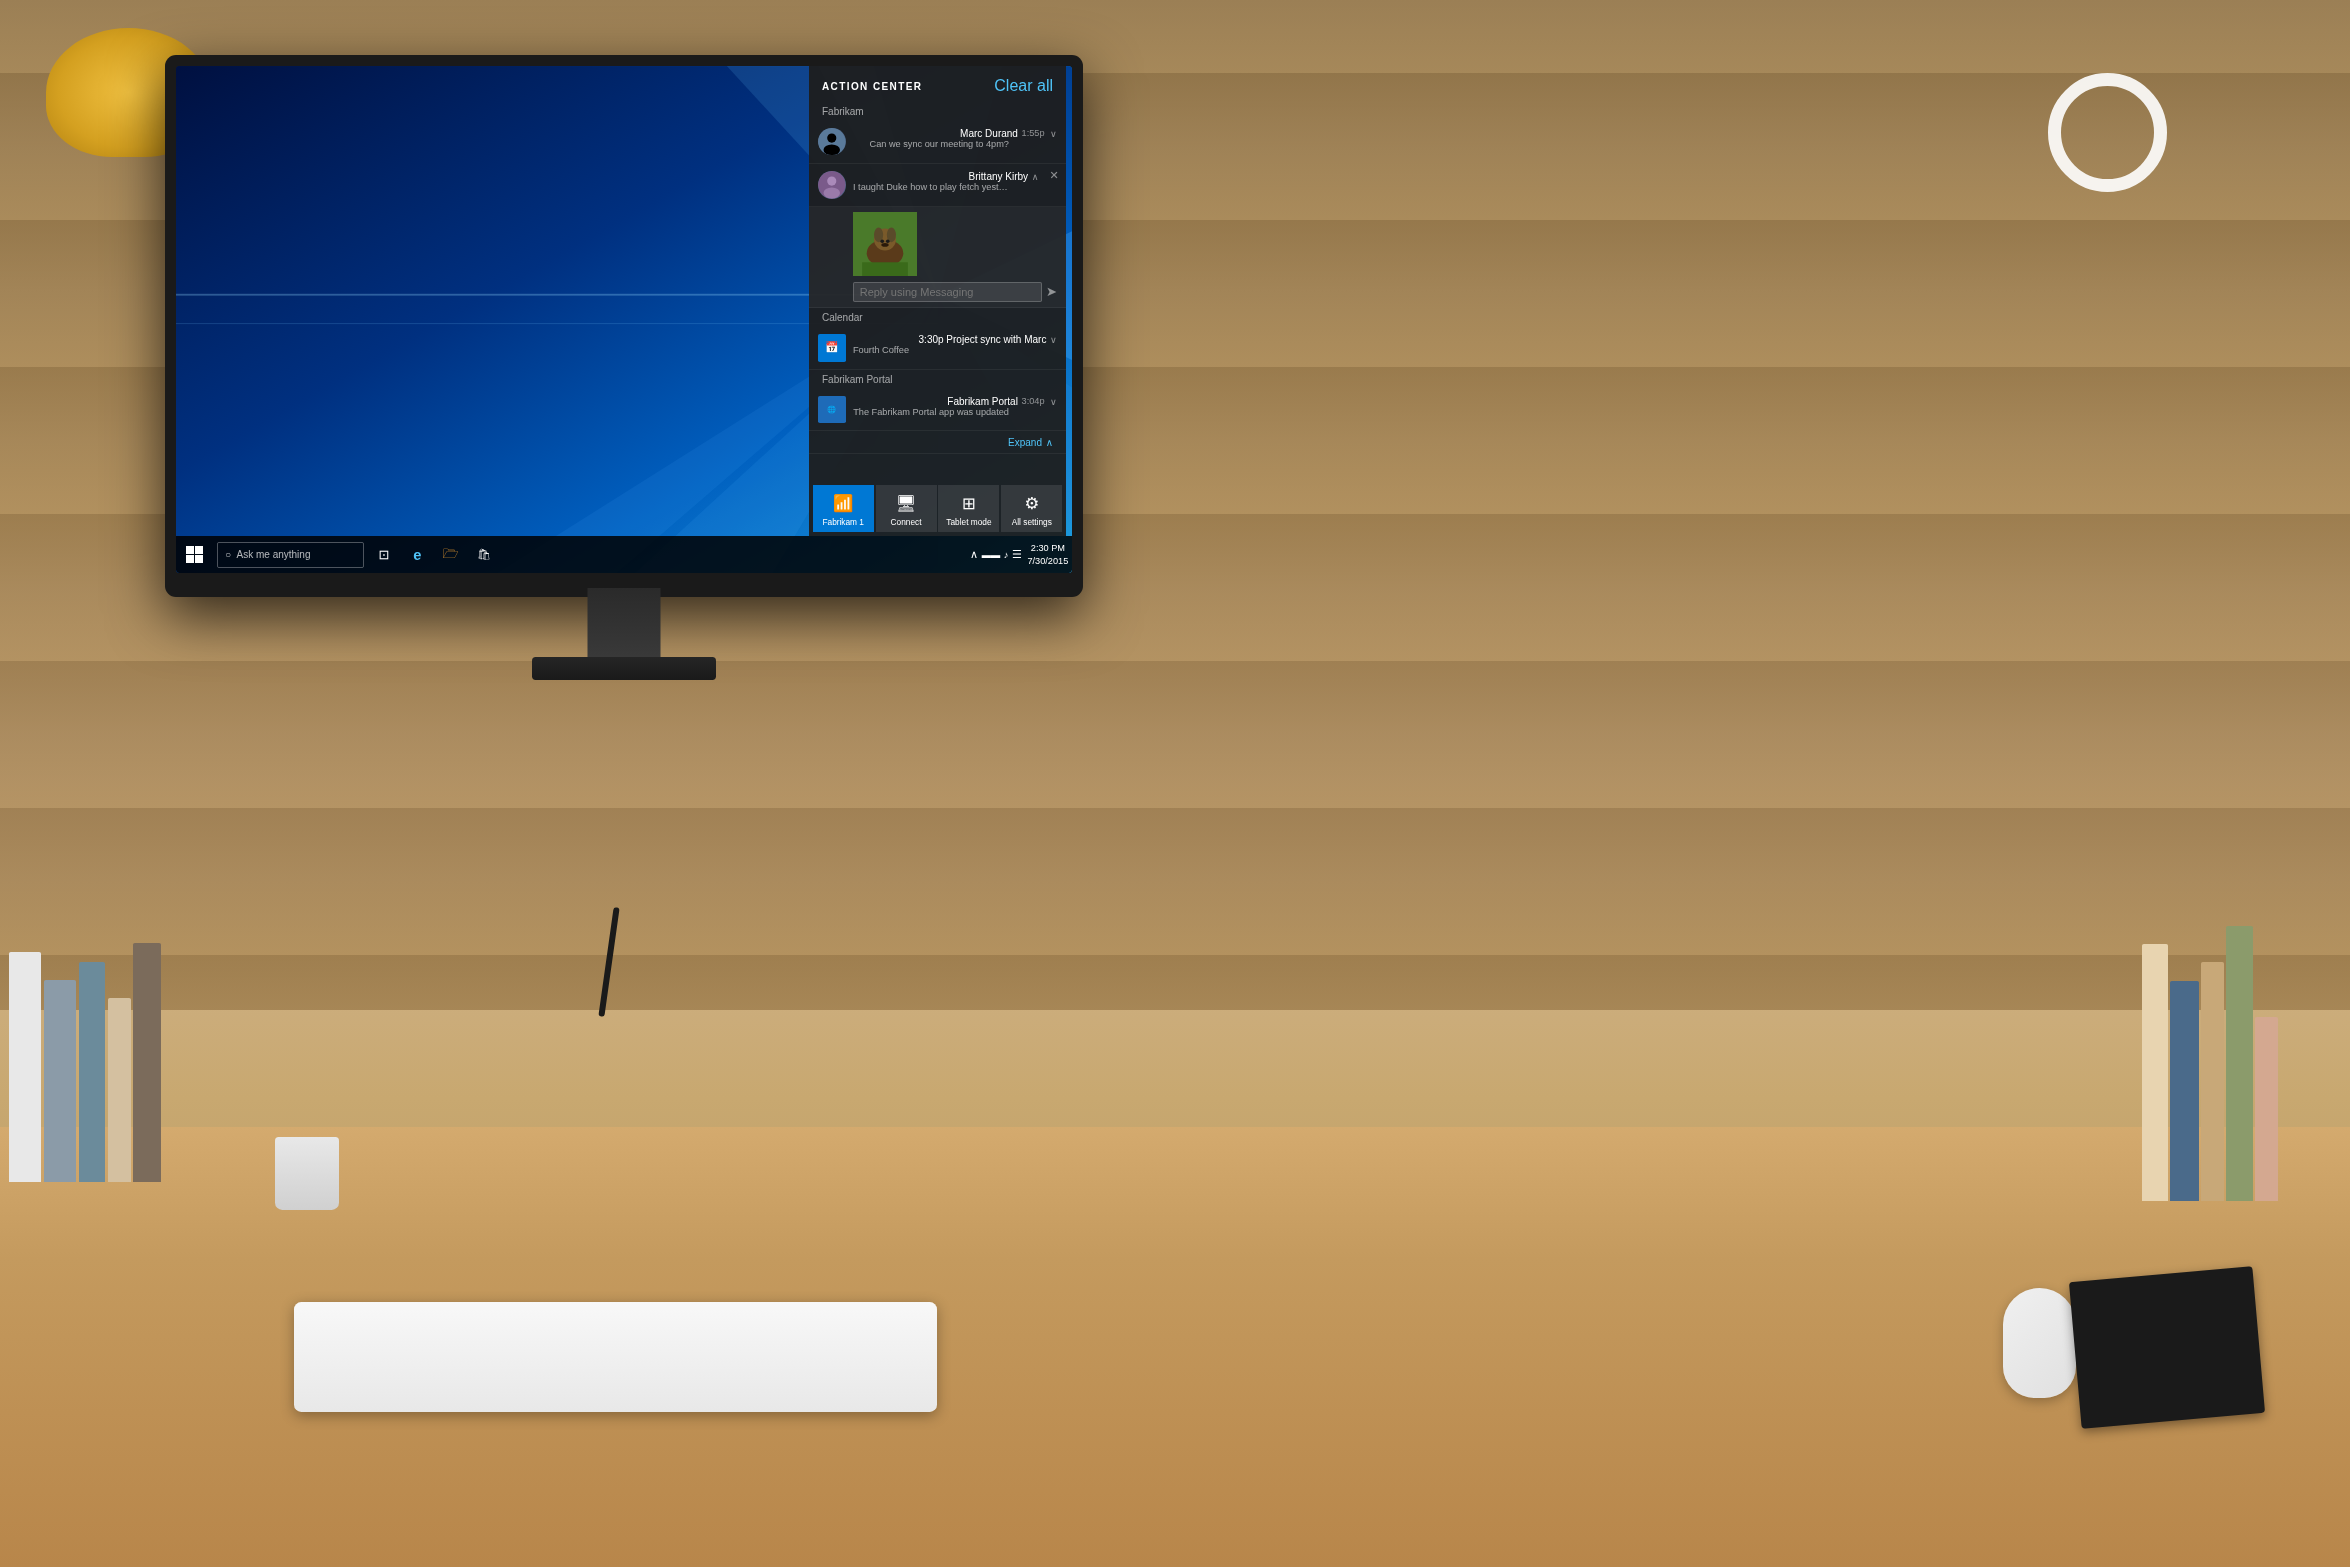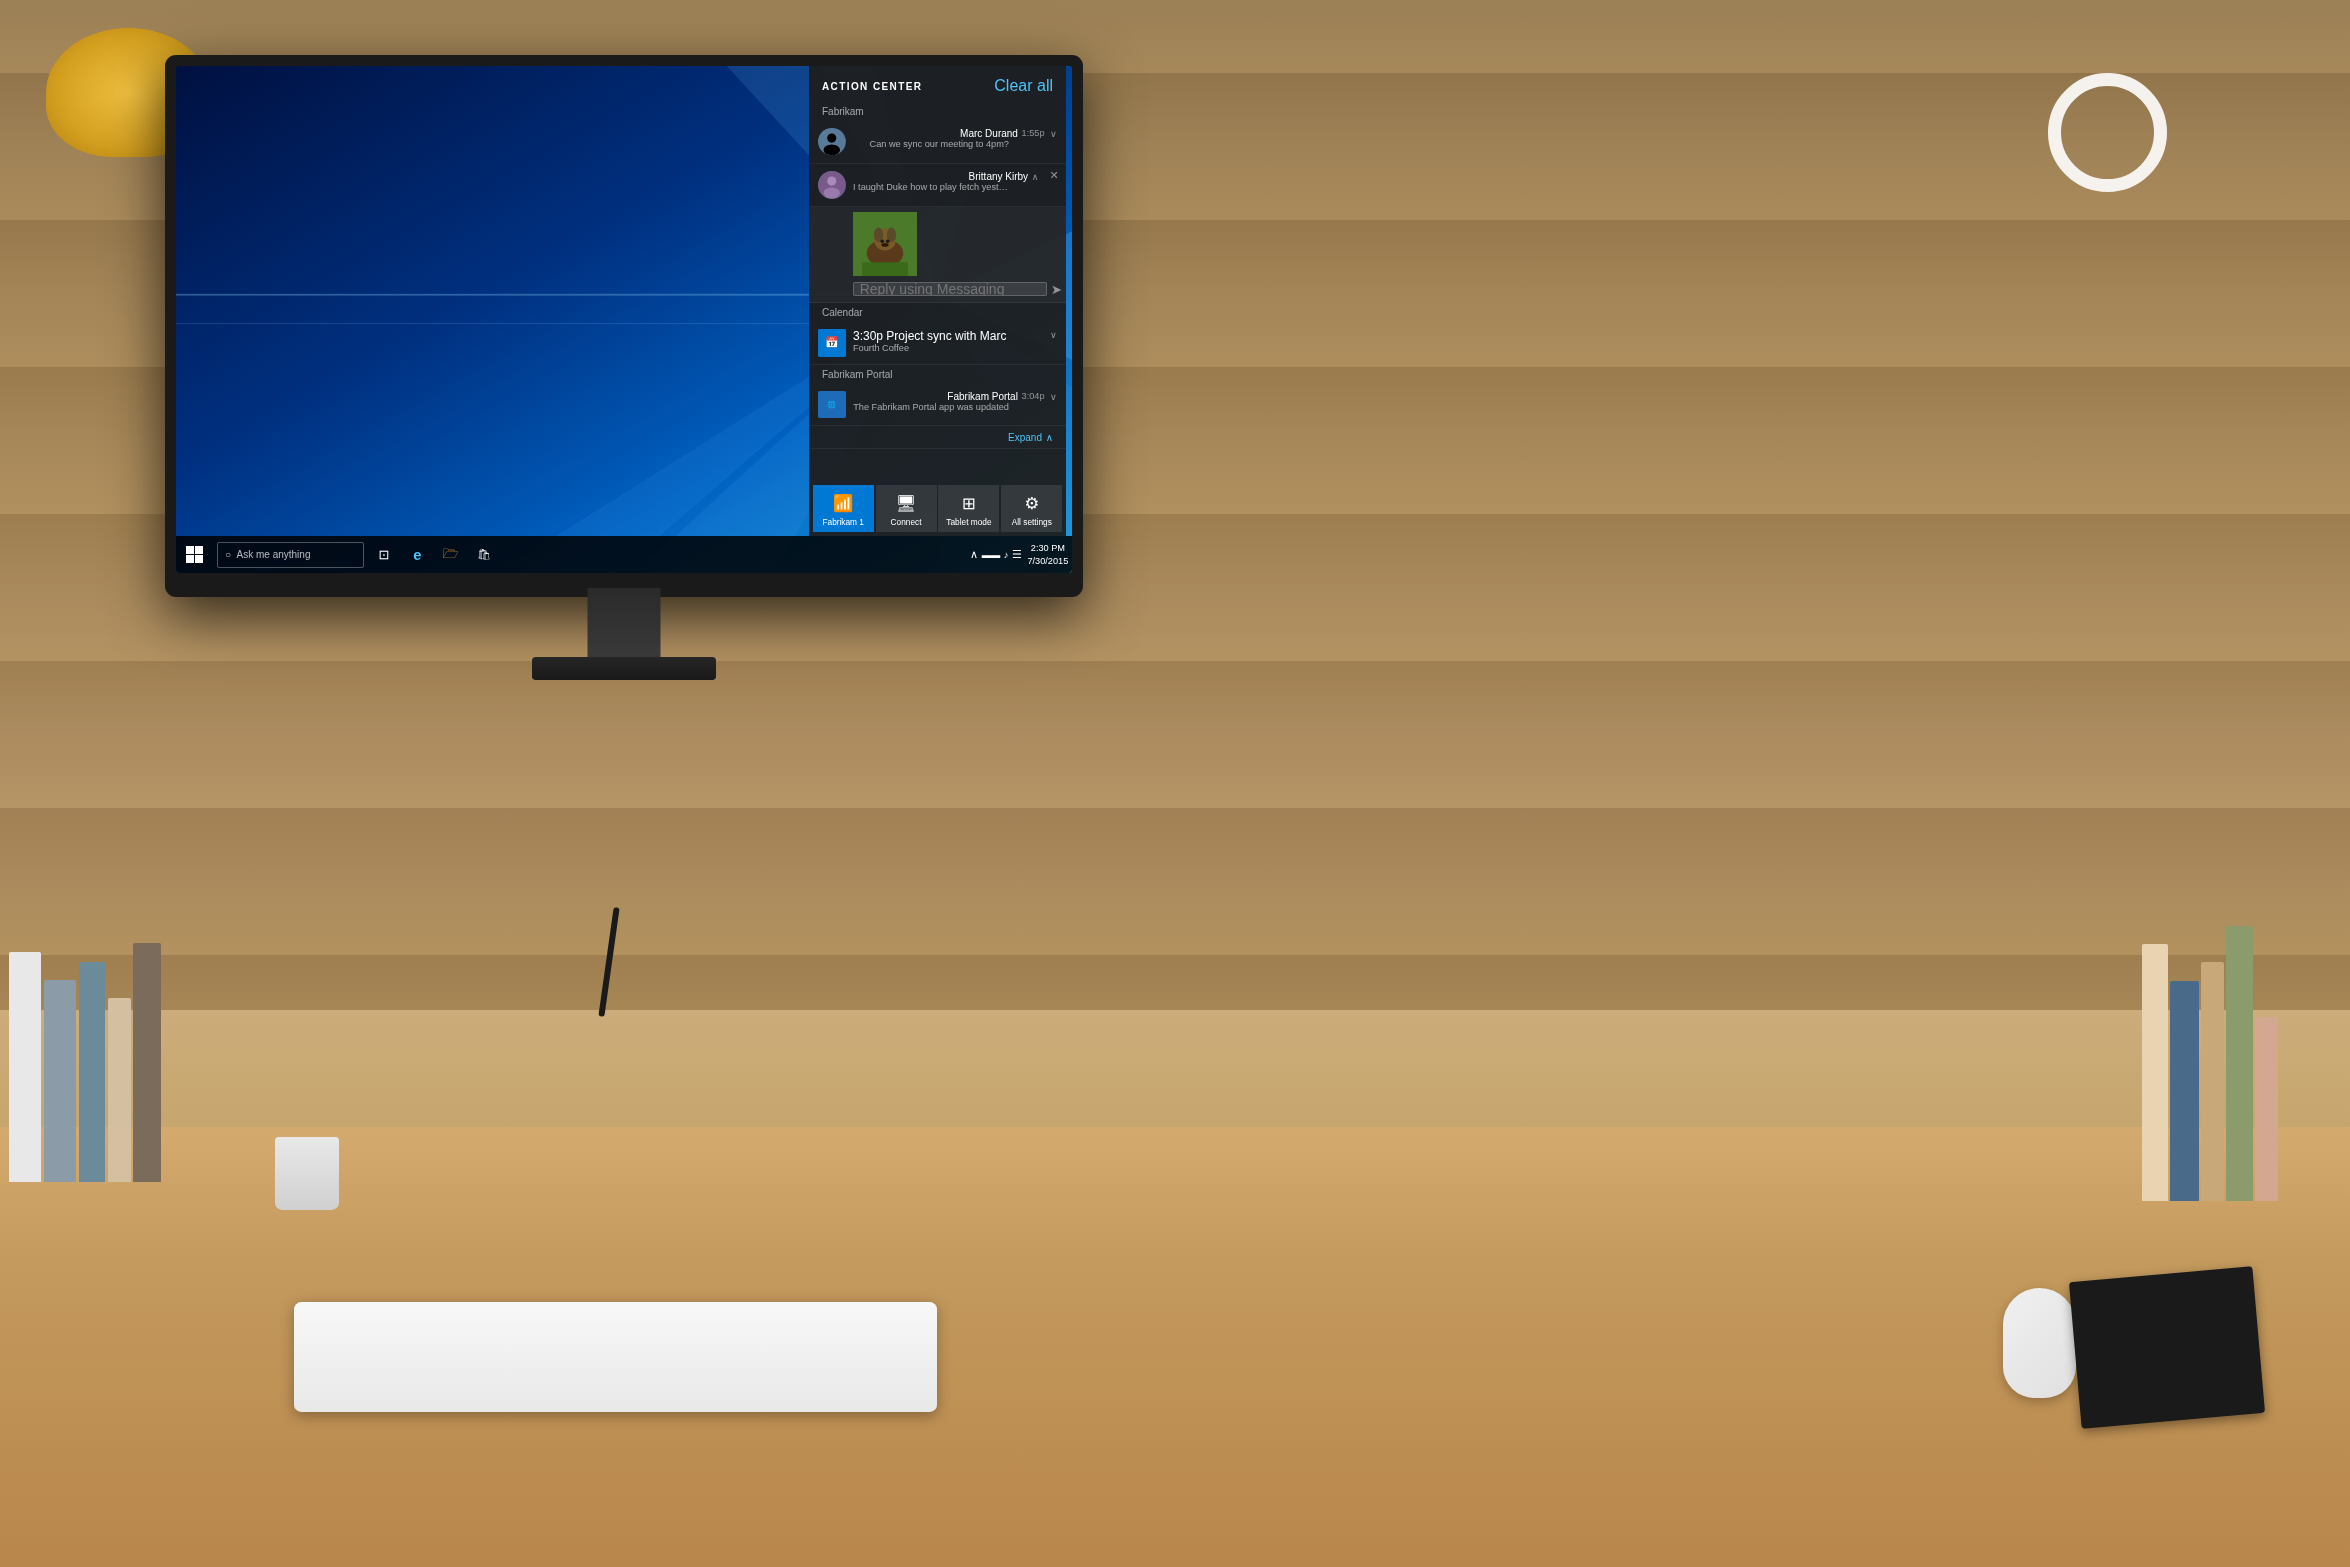--- a/index.html
+++ b/index.html
@@ -343,27 +343,27 @@
 
     .ac-reply-area {
       display: flex;
       align-items: center;
       margin-left: 35px;
       gap: 3.7px;
     }
 
     .ac-reply-input {
       flex: 1;
-      height: 14px;
+      height: 20px;
       background: rgba(255,255,255,0.1);
       border: 0.9px solid rgba(255,255,255,0.2);
       border-radius: 1.8px;
       padding: 0 5.5px;
       color: rgba(255,255,255,0.5);
-      font-size: 14px;
+      font-size: 11px;
     }
 
     .ac-reply-send {
       color: rgba(255,255,255,0.5);
       font-size: 13px;
       cursor: pointer;
     }
 
     
     .ac-calendar-icon {
@@ -562,22 +562,23 @@
       width: 100%;
     }
 
     .notif-calendar-content {
       flex: 1;
       min-width: 0;
     }
 
     .notif-calendar-title {
       color: white;
-      font-size: 12px;
+      font-size: 10px;
       font-weight: 500;
+      text-align: right;
     }
 
     .notif-calendar-sub {
       color: rgba(255,255,255,0.6);
       font-size: 9.2px;
     }
 
     .notif-row-right {
       display: flex;
       align-items: center;

